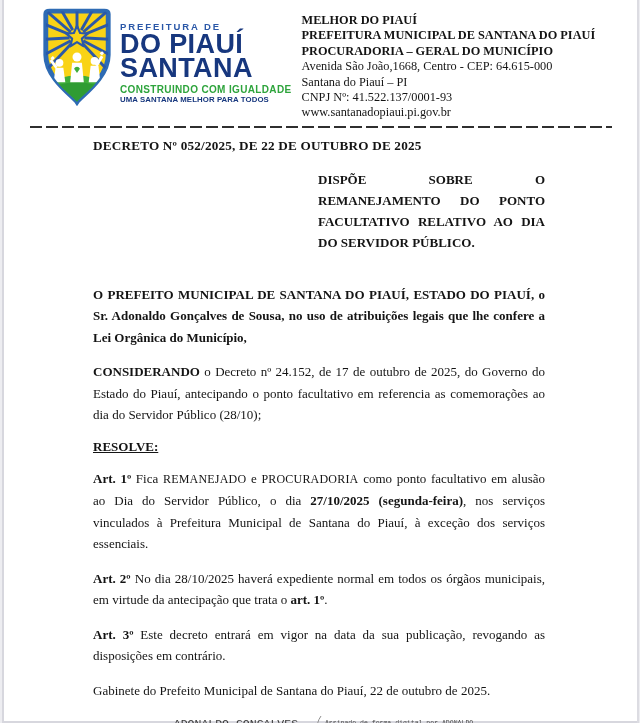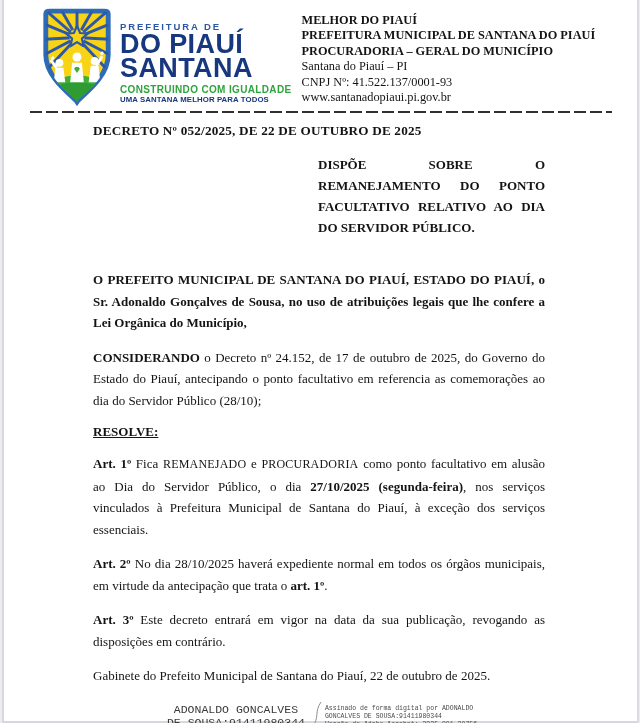--- a/index.html
+++ b/index.html
@@ -99,20 +99,21 @@
         <div class="lt-big">DO PIAUÍ</div>
         <div class="lt-big">SANTANA</div>
         <div class="lt-tag1">CONSTRUINDO COM IGUALDADE</div>
         <div class="lt-tag2">UMA SANTANA MELHOR PARA TODOS</div>
       </div>
     </div>
     <div class="header-info">
       <div class="hb">MELHOR DO PIAUÍ</div>
       <div class="hb">PREFEITURA MUNICIPAL DE SANTANA DO PIAUÍ</div>
       <div class="hb">PROCURADORIA – GERAL DO MUNICÍPIO</div>
+      <div>Avenida São João,1668, Centro - CEP: 64.615-000</div>
       <div>Santana do Piauí – PI</div>
       <div>CNPJ Nº: 41.522.137/0001-93</div>
       <div>www.santanadopiaui.pi.gov.br</div>
     </div>
   </div>
 
   <div class="divider"></div>
 
   <div class="content">
     <div class="doc-title">DECRETO Nº 052/2025, DE 22 DE OUTUBRO DE 2025</div>

